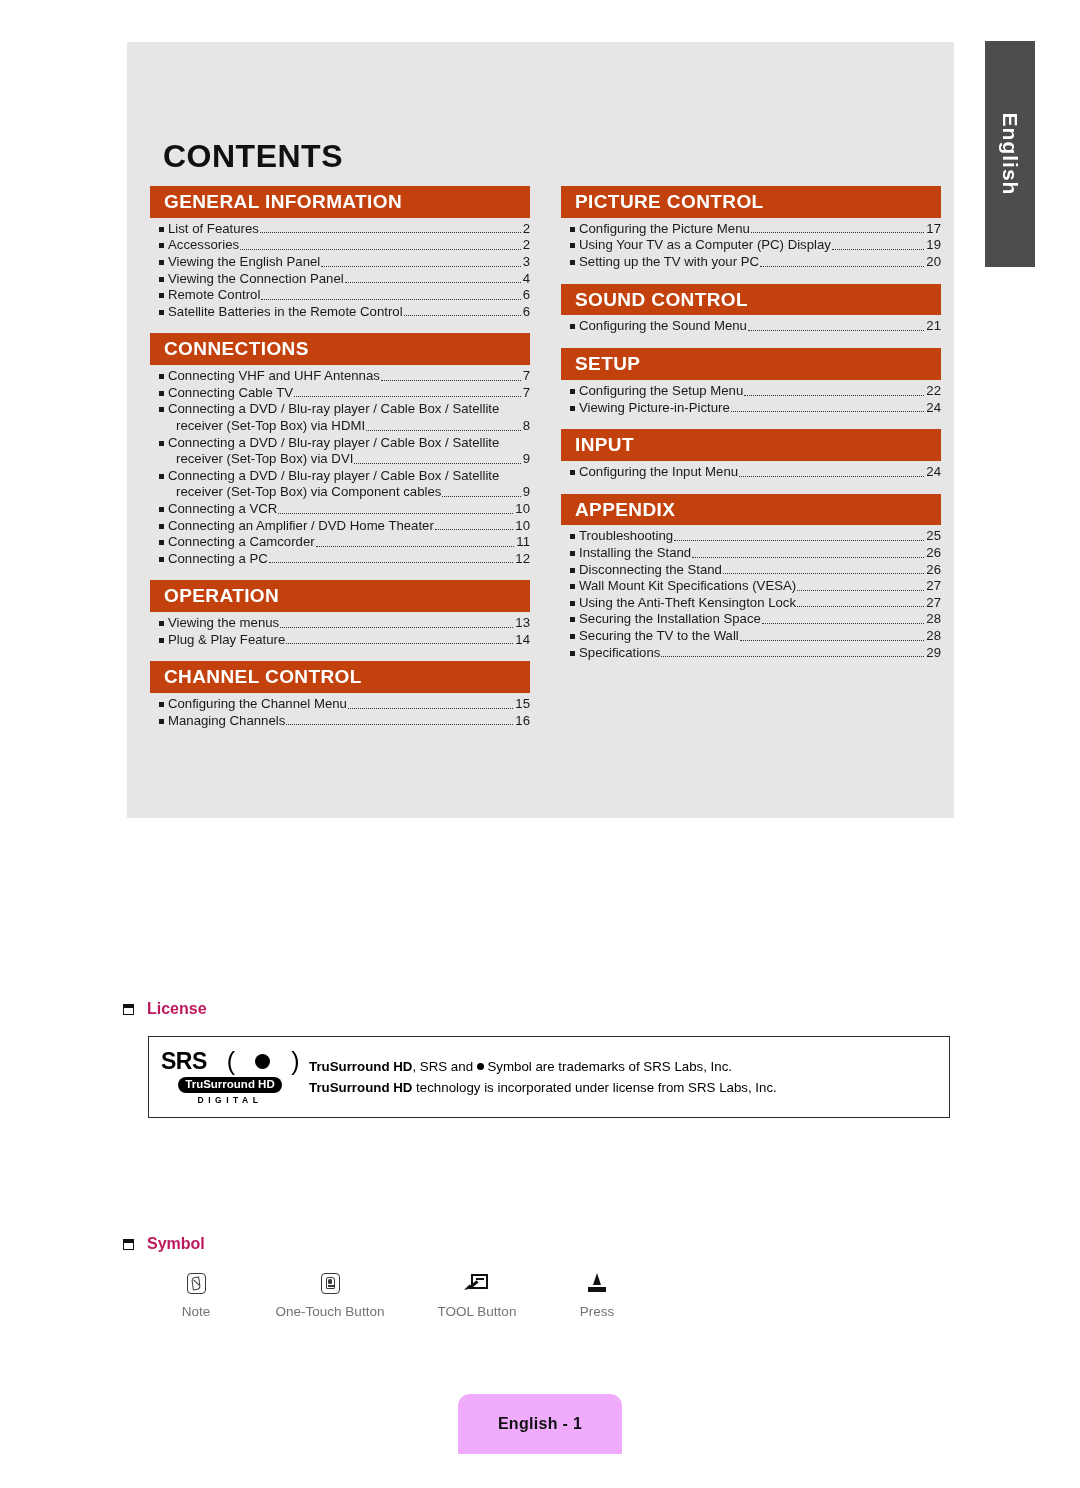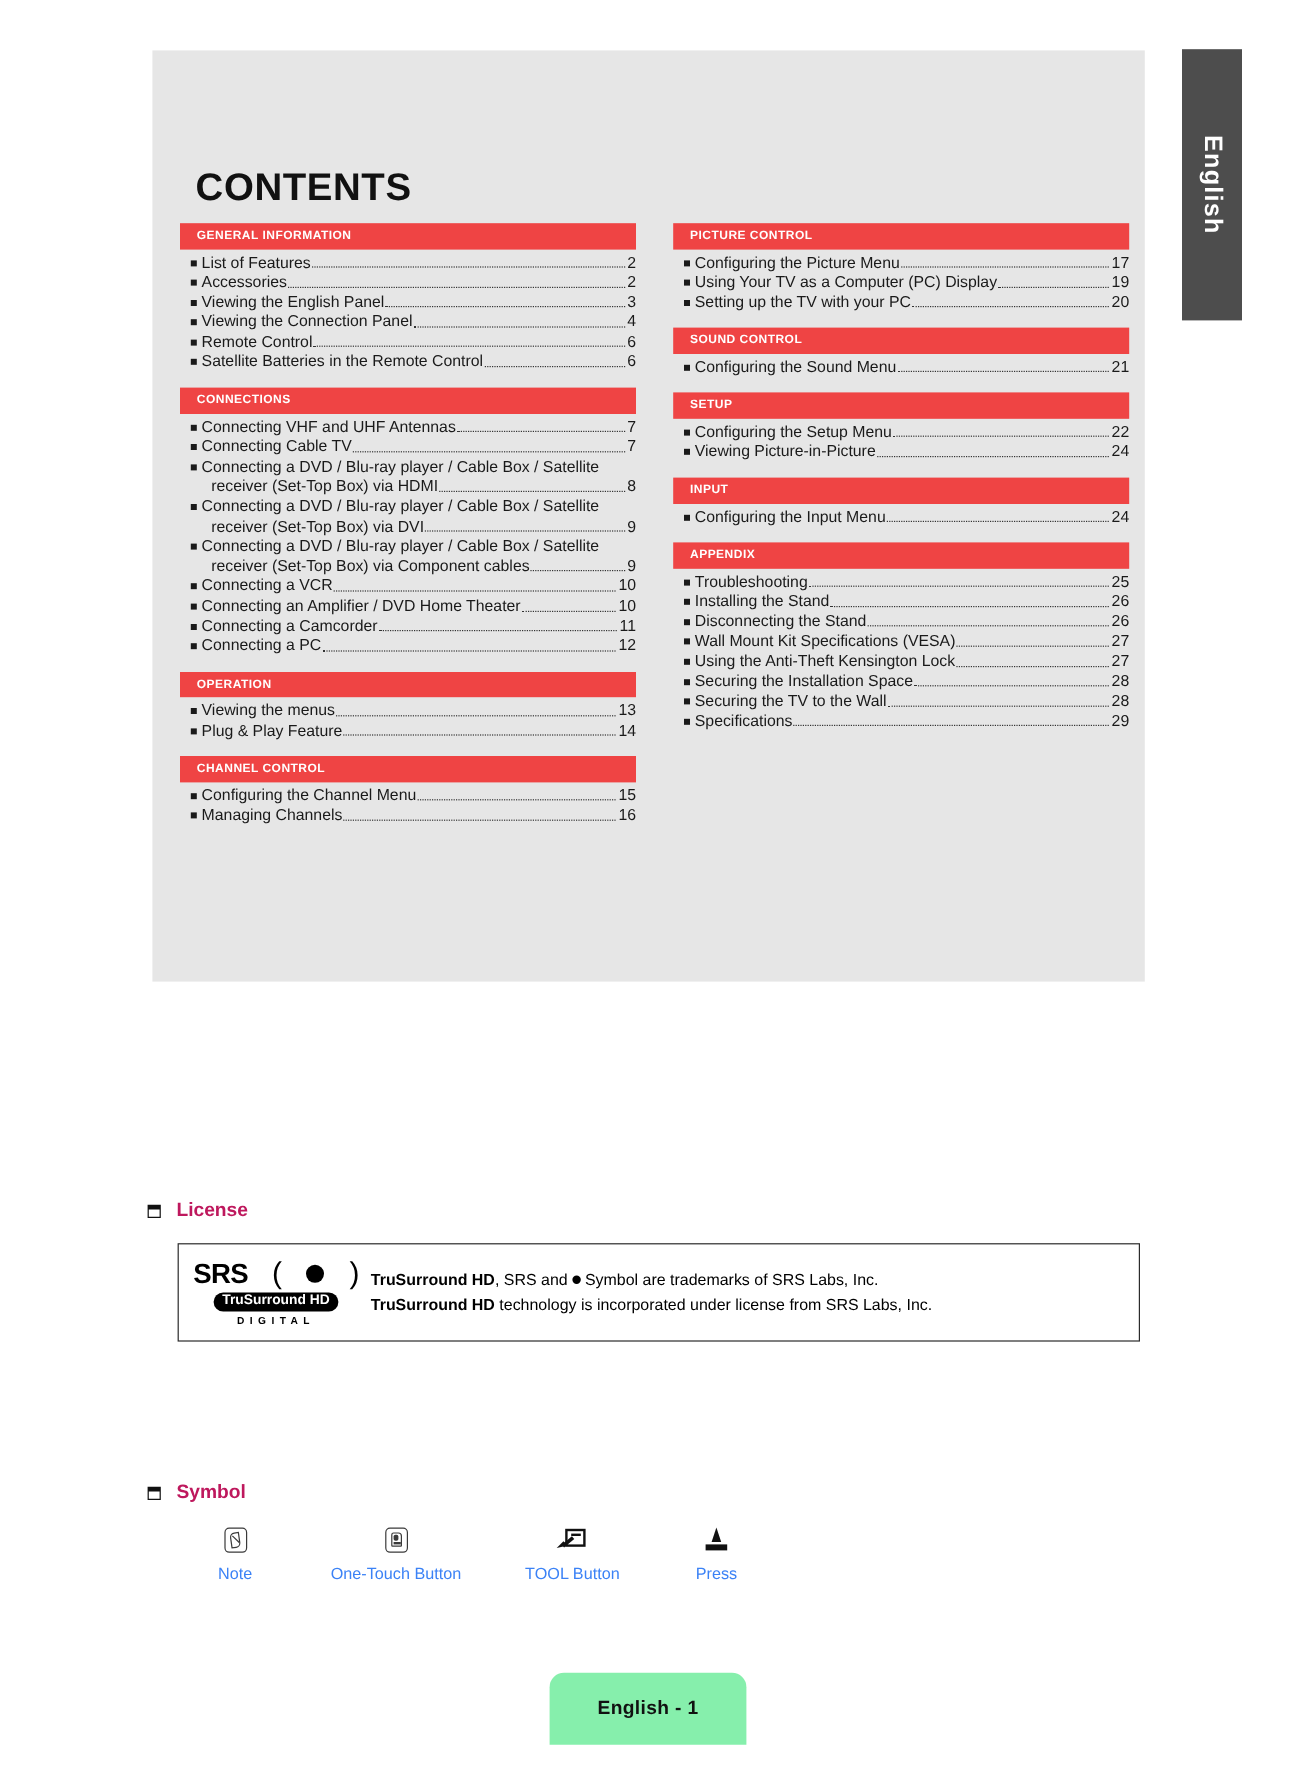--- a/index.html
+++ b/index.html
@@ -64,23 +64,23 @@
     position: absolute;
     top: 186px;
     width: 380px;
   }
   .toc-col.left  { left: 150px; }
   .toc-col.right { left: 561px; }
 
   .toc-section { margin-bottom: 13px; }
 
   .section-bar {
-    background: #ef4444;
+    background: #c2410c;
     color: #ffffff;
-    font-size: 10px;
+    font-size: 19px;
     font-weight: bold;
     letter-spacing: 0.4px;
     padding: 5px 4px 5px 14px;
     line-height: 1.15;
     box-sizing: border-box;
   }
 
   .toc-list {
     margin: 3px 0 0 0;
     padding: 0;
@@ -238,21 +238,21 @@
   }
   .symbol-item .glyph {
     height: 26px;
     display: flex;
     align-items: center;
     justify-content: center;
   }
   .symbol-item .caption {
     margin-top: 8px;
     font-size: 13.5px;
-    color: #3b82f6;
+    color: #737373;
     white-space: nowrap;
   }
   .sym-note   { width: 92px; }
   .sym-touch  { width: 140px; }
   .sym-tool   { width: 118px; }
   .sym-press  { width: 86px; }
 
   
   .icon-rounded {
     width: 19px;
@@ -385,21 +385,21 @@
     background: #111;
   }
 
   
   .footer-tab {
     position: absolute;
     left: 458px;
     top: 1394px;
     width: 164px;
     height: 60px;
-    background: #86efac;
+    background: #f0abfc;
     border-radius: 12px 12px 0 0;
     display: flex;
     align-items: center;
     justify-content: center;
   }
   .footer-tab-text {
     font-size: 16px;
     font-weight: bold;
     color: #111;
     letter-spacing: 0.3px;

